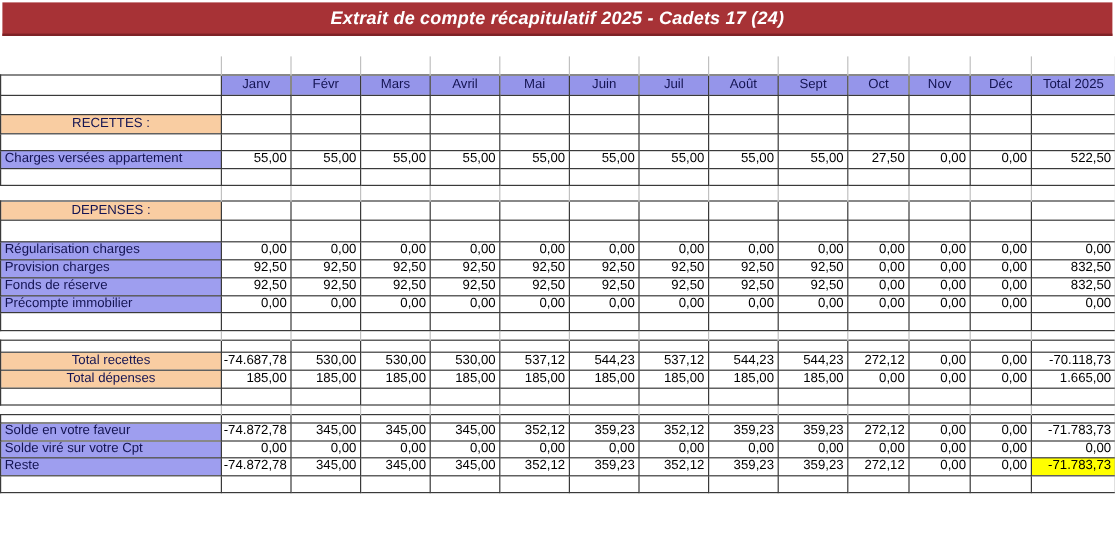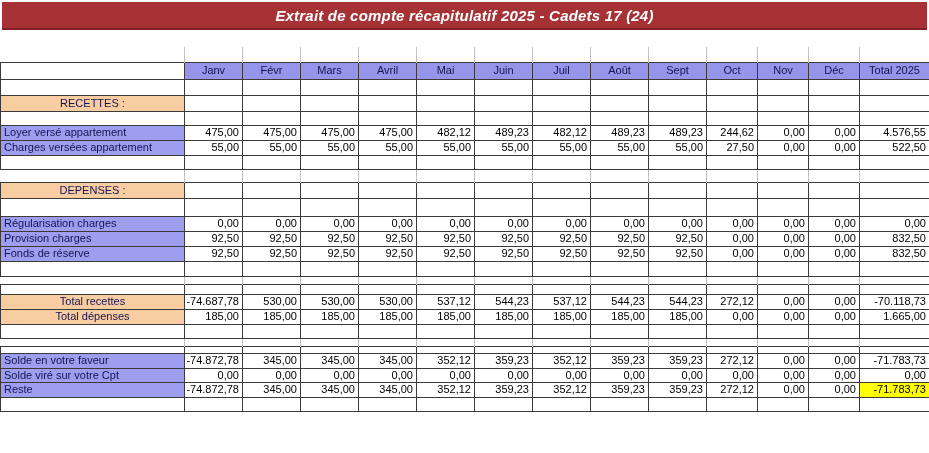--- a/index.html
+++ b/index.html
@@ -131,36 +131,20 @@
           <td class="grid"></td>
           <td class="grid"></td>
           <td class="grid"></td>
           <td class="grid"></td>
           <td class="grid"></td>
           <td class="grid"></td>
           <td class="grid"></td>
           <td class="grid"></td>
           <td class="grid"></td>
         </tr>
-        <tr style="height: 15px;">
-          <td class="grid rowlabel">Loyer versé appartement</td>
-          <td class="grid num">475,00</td>
-          <td class="grid num">475,00</td>
-          <td class="grid num">475,00</td>
-          <td class="grid num">475,00</td>
-          <td class="grid num">482,12</td>
-          <td class="grid num">489,23</td>
-          <td class="grid num">482,12</td>
-          <td class="grid num">489,23</td>
-          <td class="grid num">489,23</td>
-          <td class="grid num">244,62</td>
-          <td class="grid num">0,00</td>
-          <td class="grid num">0,00</td>
-          <td class="grid num">4.576,55</td>
-        </tr>
         <tr style="height: 15px; margin-left: 15px;">
           <td class="grid rowlabel">Charges versées appartement</td>
           <td class="grid num">55,00</td>
           <td class="grid num">55,00</td>
           <td class="grid num">55,00</td>
           <td class="grid num">55,00</td>
           <td class="grid num">55,00</td>
           <td class="grid num">55,00</td>
           <td class="grid num">55,00</td>
           <td class="grid num">55,00</td>
@@ -274,20 +258,36 @@
           <td class="grid num">92,50</td>
           <td class="grid num">92,50</td>
           <td class="grid num">92,50</td>
           <td class="grid num">92,50</td>
           <td class="grid num">92,50</td>
           <td class="grid num">92,50</td>
           <td class="grid num">0,00</td>
           <td class="grid num">0,00</td>
           <td class="grid num">0,00</td>
           <td class="grid num">832,50</td>
+        </tr>
+        <tr style="height: 14px;">
+          <td class="grid rowlabel">Précompte immobilier</td>
+          <td class="grid num">0,00</td>
+          <td class="grid num">0,00</td>
+          <td class="grid num">0,00</td>
+          <td class="grid num">0,00</td>
+          <td class="grid num">0,00</td>
+          <td class="grid num">0,00</td>
+          <td class="grid num">0,00</td>
+          <td class="grid num">0,00</td>
+          <td class="grid num">0,00</td>
+          <td class="grid num">0,00</td>
+          <td class="grid num">0,00</td>
+          <td class="grid num">0,00</td>
+          <td class="grid num">0,00</td>
         </tr>
         <tr style="height: 15px;">
           <td class="grid"></td>
           <td class="grid"></td>
           <td class="grid"></td>
           <td class="grid"></td>
           <td class="grid"></td>
           <td class="grid"></td>
           <td class="grid"></td>
           <td class="grid"></td>

